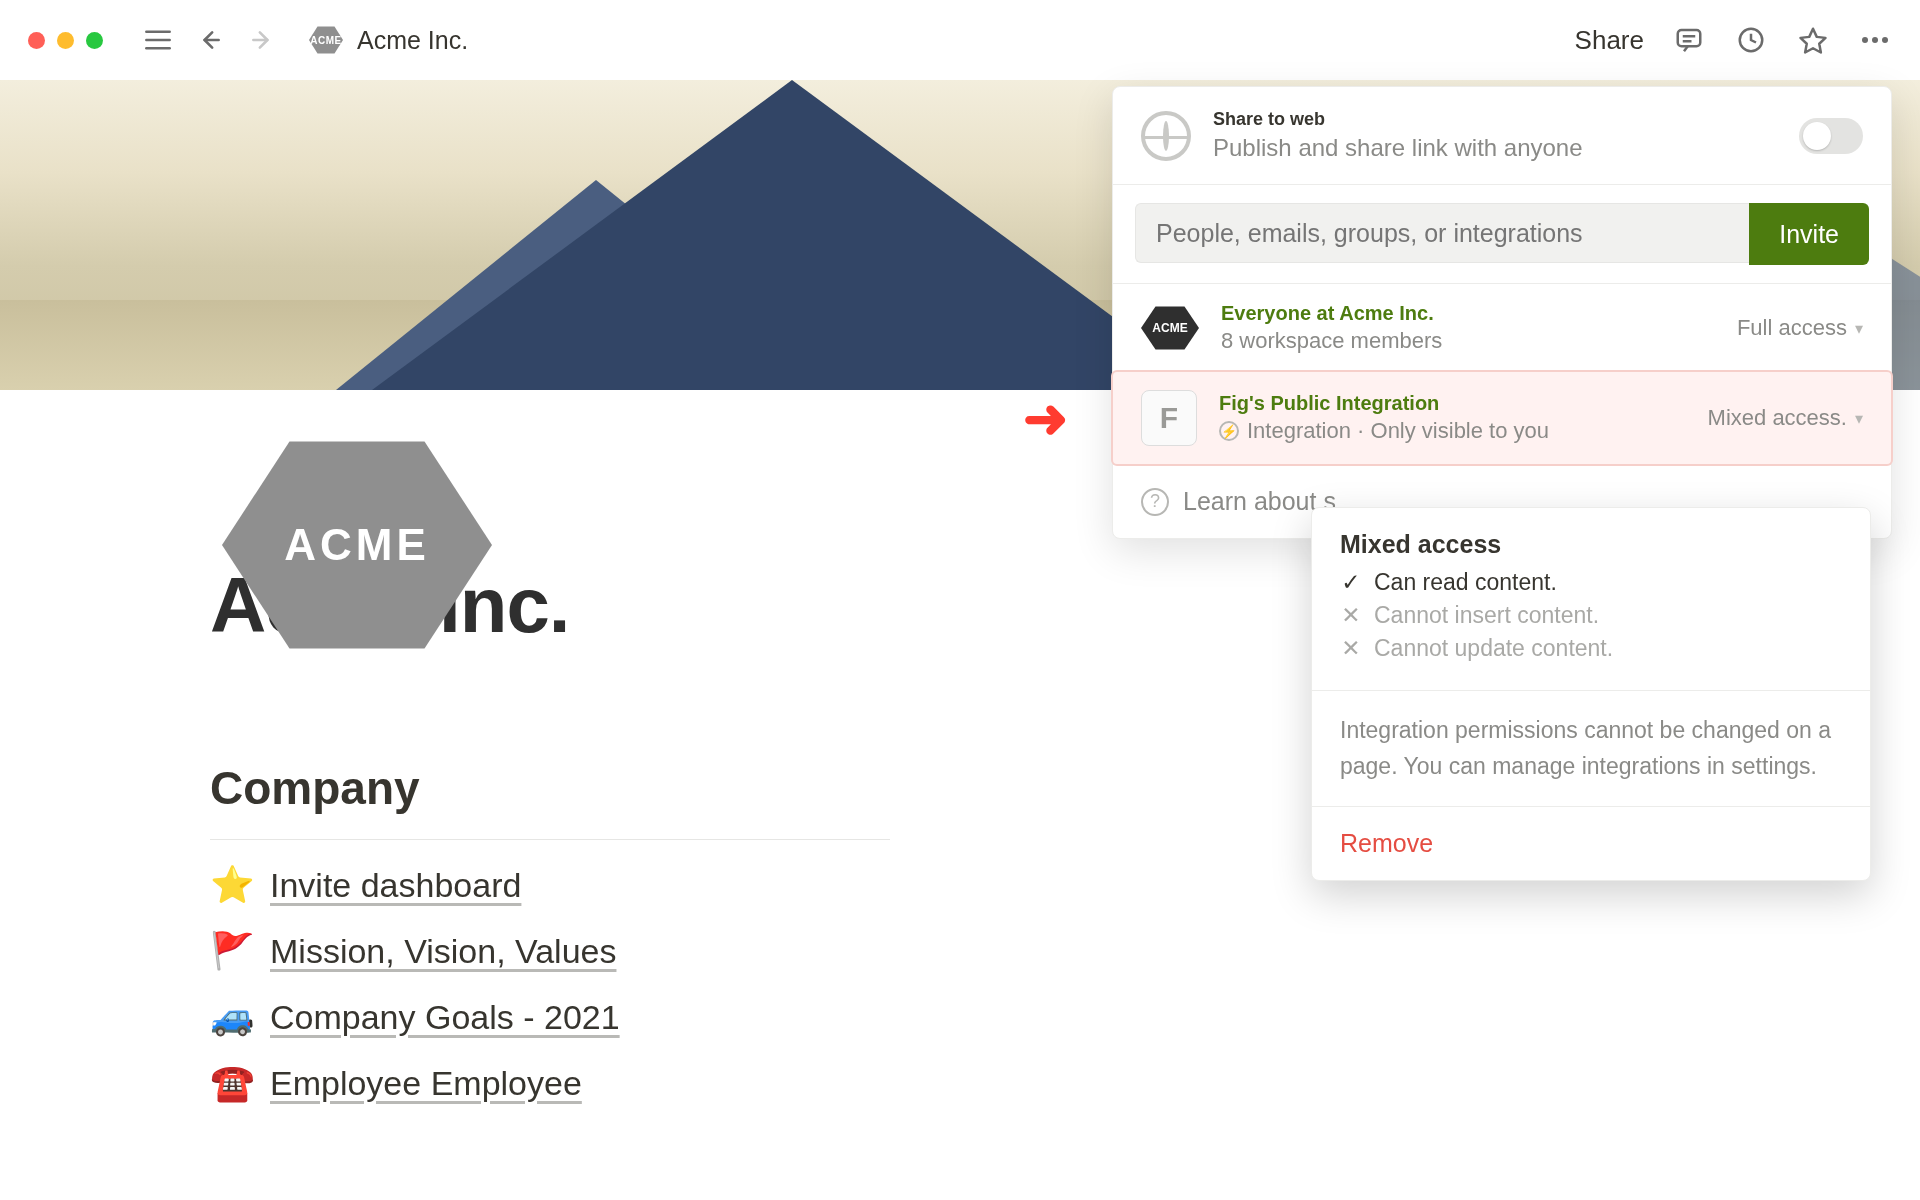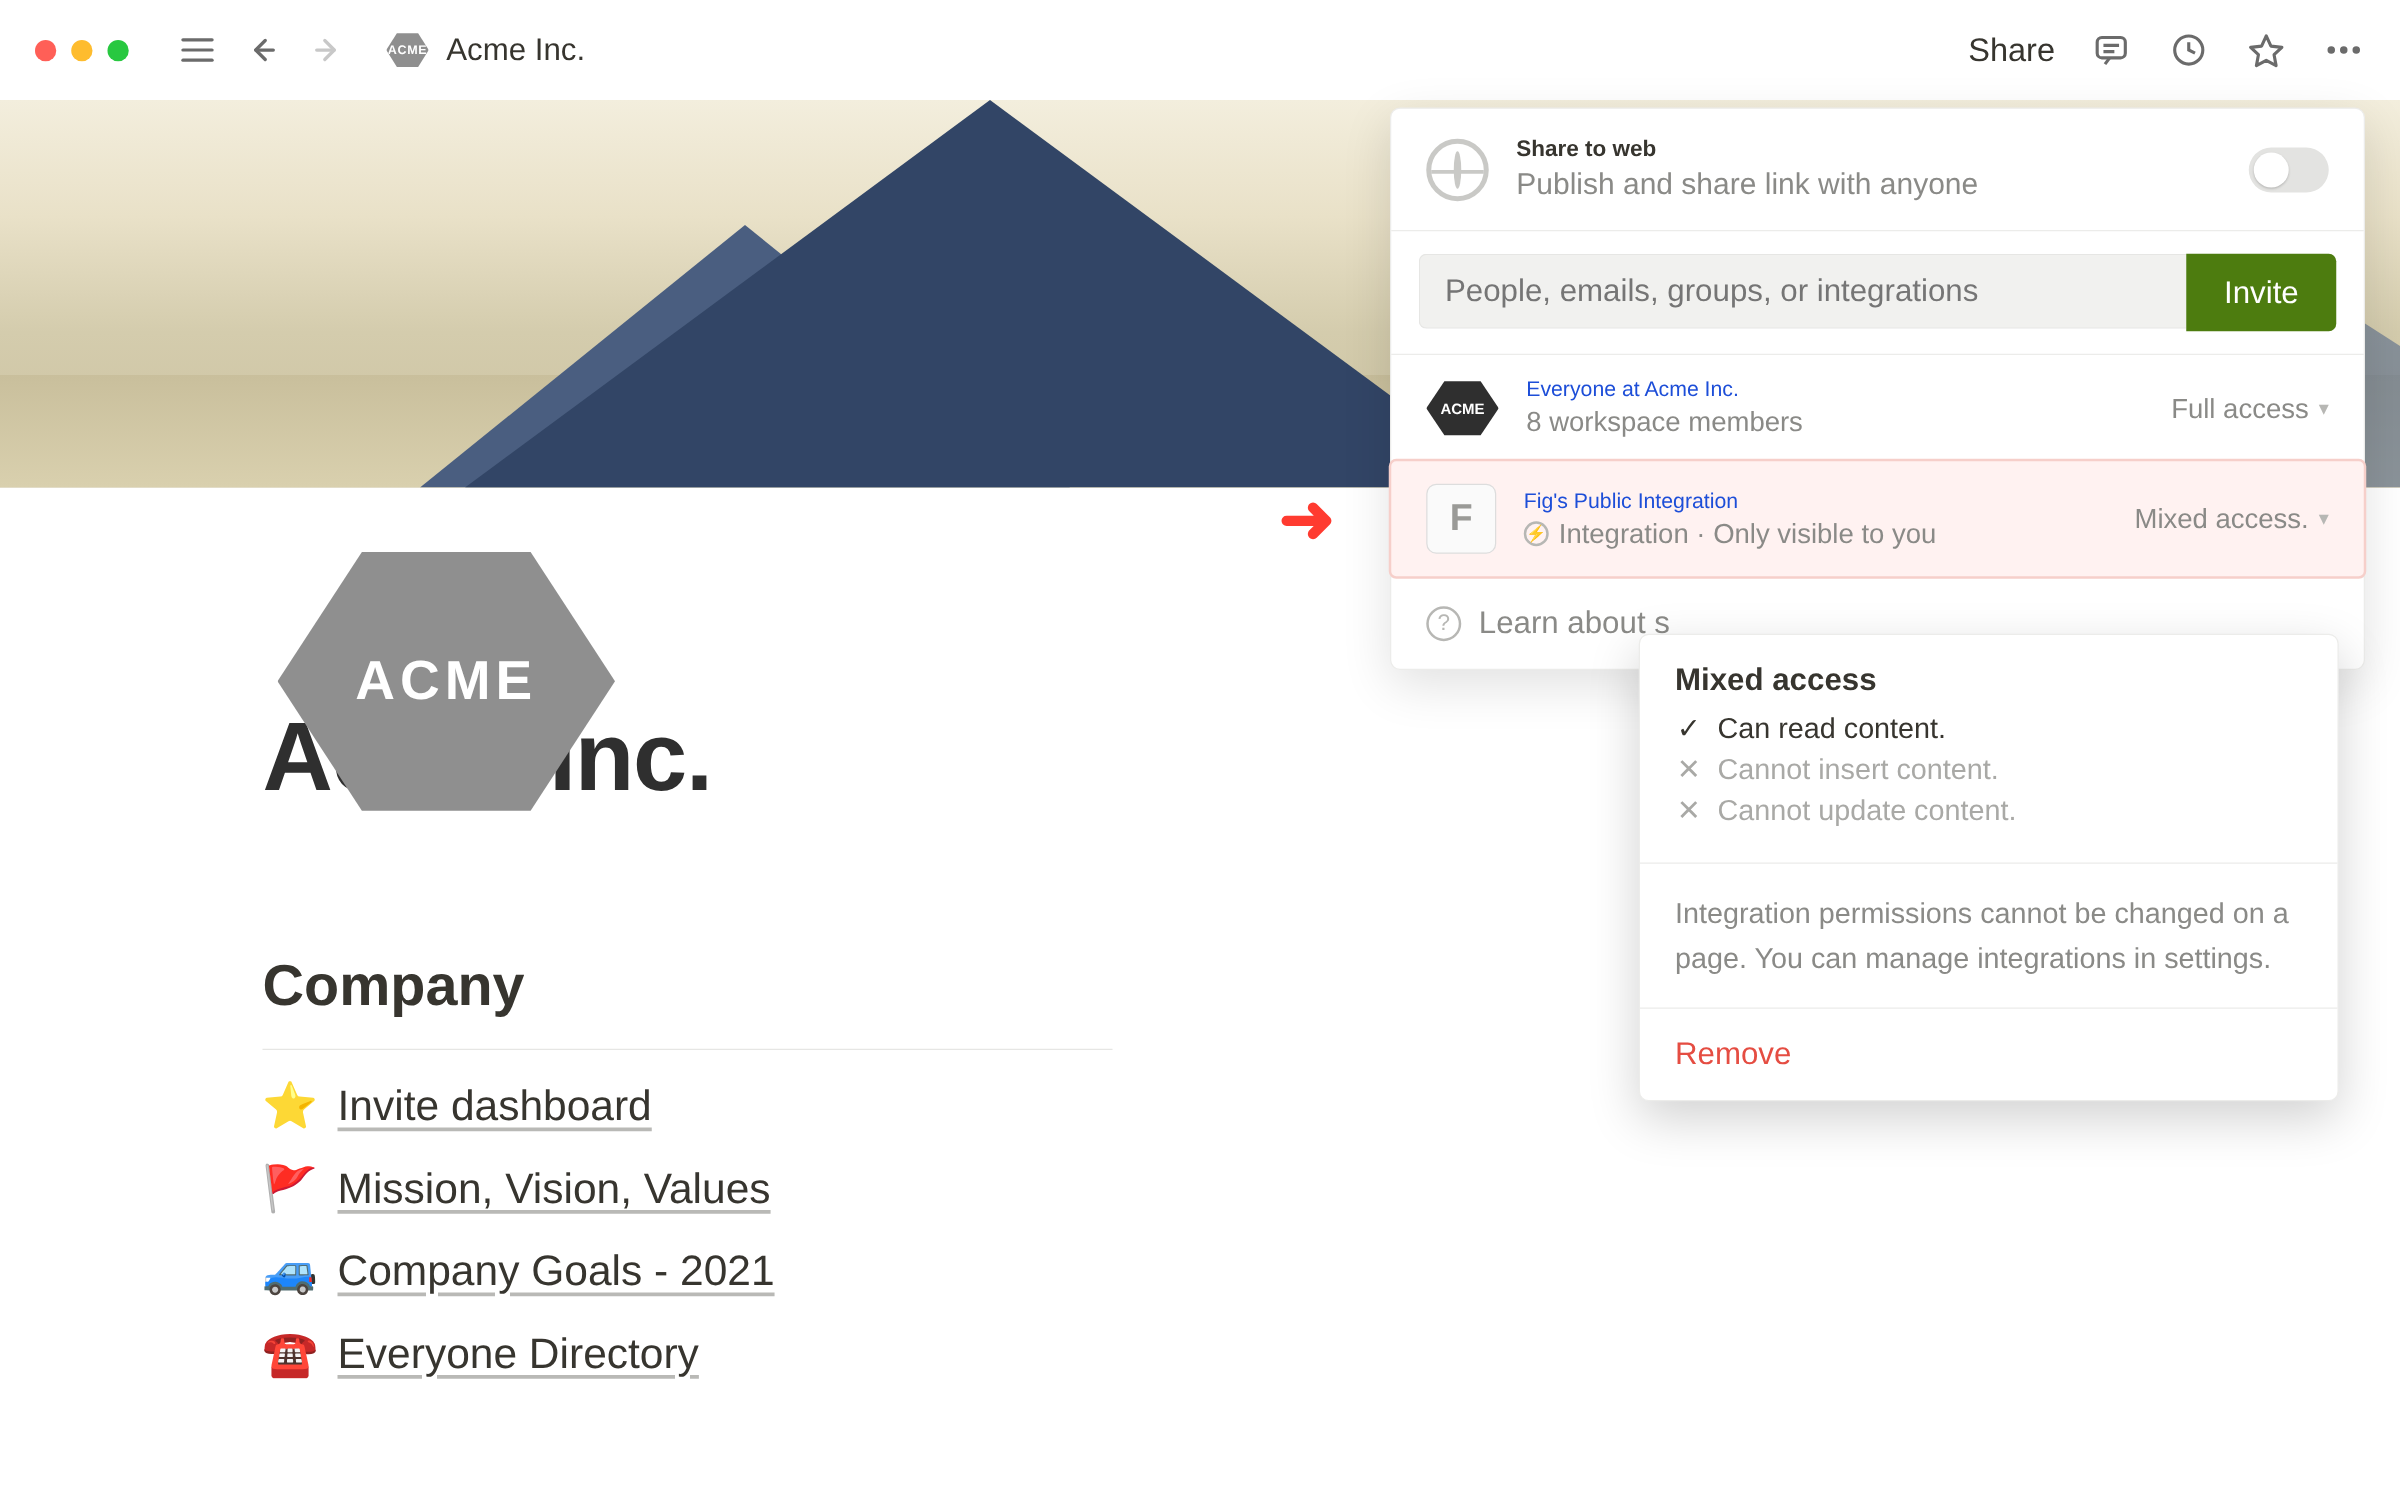--- a/index.html
+++ b/index.html
@@ -141,21 +141,21 @@
   .entity .icon-box{
     width:58px; height:48px; background:#2f2f2f; flex:none;
     clip-path: polygon(25% 5%, 75% 5%, 100% 50%, 75% 95%, 25% 95%, 0 50%);
     display:flex;align-items:center;justify-content:center;color:#fff;font-size:12px;font-weight:700;
   }
   .entity .icon-sq{
     width:56px;height:56px;border:1px solid #ddd;border-radius:8px;background:#fafafa;
     display:flex;align-items:center;justify-content:center;font-size:30px;font-weight:600;color:#9a9a97;flex:none;
   }
   .entity-main { flex:1; min-width:0;}
-  .entity-title{font-size:17px;font-weight:400;color:#1d4ed8;}
+  .entity-title{font-size:20px;font-weight:700;color:#4d7c0f;}
   .entity-sub{font-size:22px;color:#8a8a87;display:flex;align-items:center;gap:8px;margin-top:3px;}
   .bolt{width:20px;height:20px;border:2px solid #b7b7b4;border-radius:50%;display:inline-flex;align-items:center;justify-content:center;font-size:13px;color:#b7b7b4;}
   .access{font-size:22px;color:#8a8a87;display:flex;align-items:center;gap:8px;cursor:pointer;white-space:nowrap;}
   .chev{font-size:16px;color:#b7b7b4;}
   .highlight-row{
     background:#fff2f1; border:2px solid #f6cfca; border-radius:6px;
     margin: -2px -2px; position:relative;
   }
   .arrow-callout{
     position:absolute; left:-90px; top:50%; transform:translateY(-50%);
@@ -271,21 +271,21 @@
     <div class="link-row">
       <span class="emoji">🚩</span>
       <a>Mission, Vision, Values</a>
     </div>
     <div class="link-row">
       <span class="emoji">🚙</span>
       <a>Company Goals - 2021</a>
     </div>
     <div class="link-row">
       <span class="emoji">☎️</span>
-      <a>Everyone Directory</a>
+      <a>Employee Employee</a>
     </div>
   </div>
 </div>
 
 <div class="share-panel">
 
   <div class="sp-row">
     <div class="globe"></div>
     <div style="flex:1">
       <div class="sp-title">Share to web</div>

